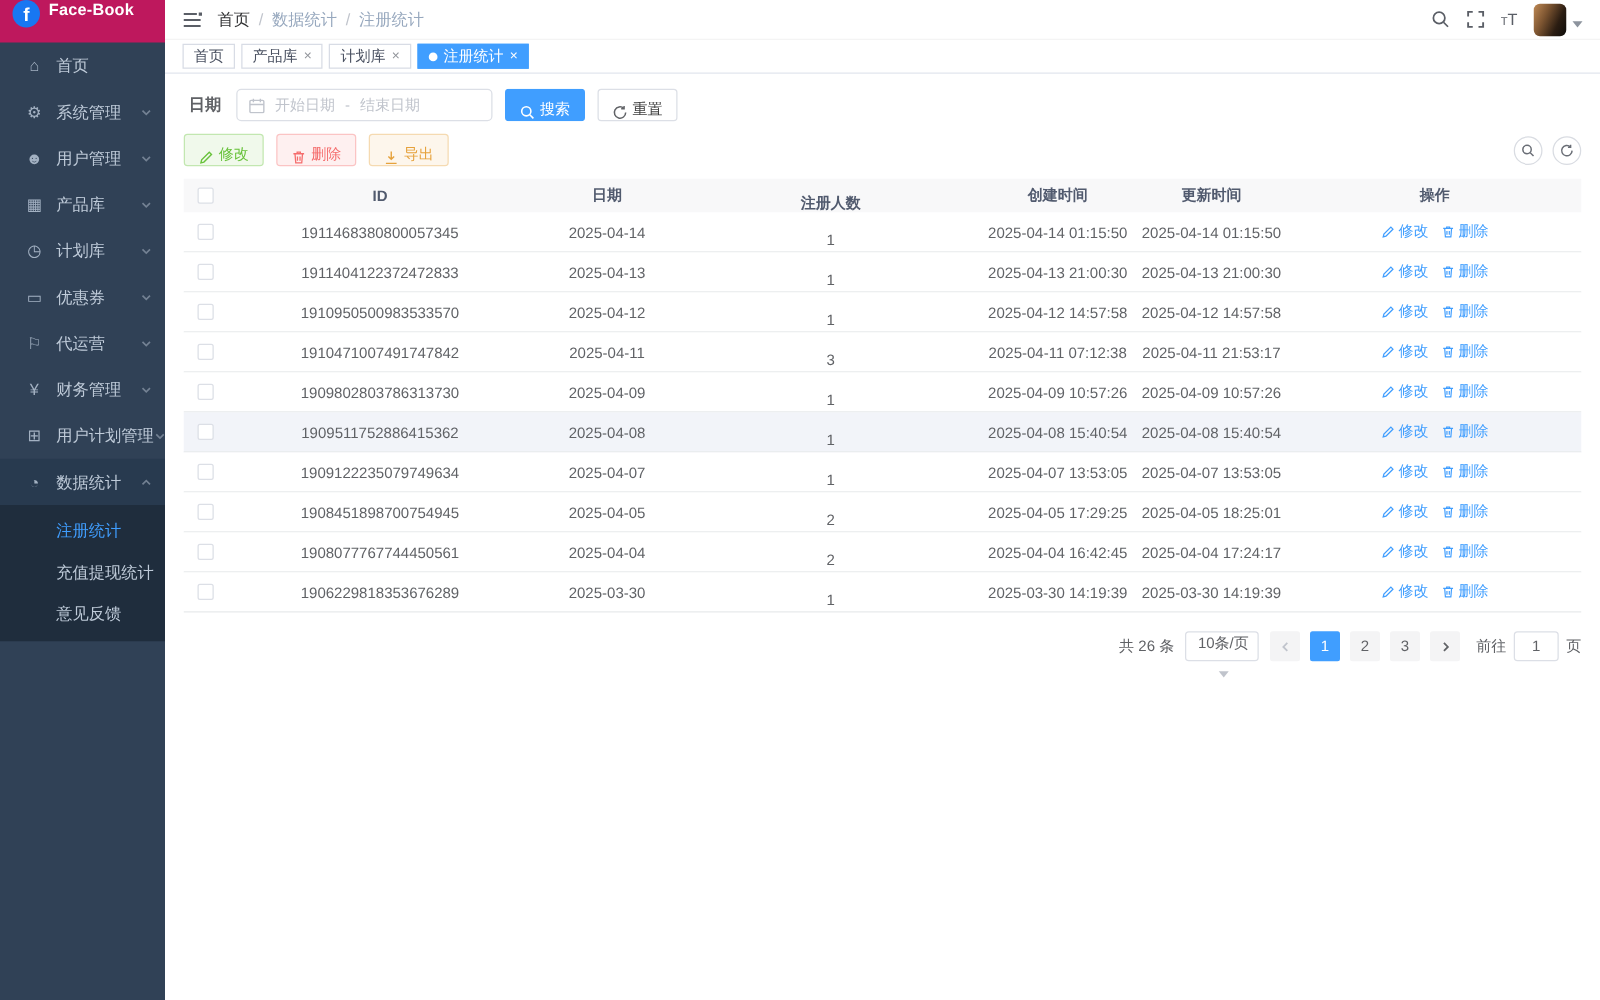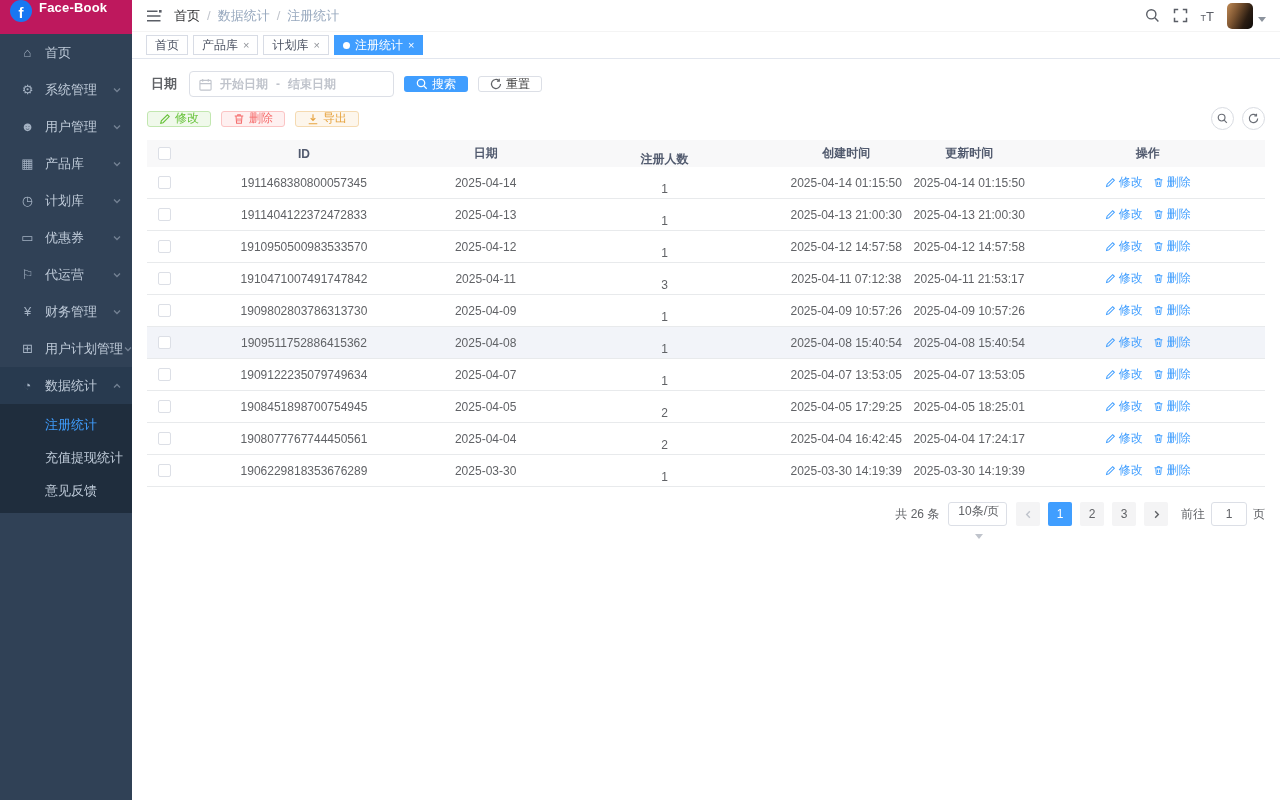--- a/index.html
+++ b/index.html
@@ -52,22 +52,22 @@
   .tag.active { background:#409eff; border-color:#409eff; color:#fff; }
   .tag.active .x { color:#fff; }
   .tag .dot { width:7px; height:7px; border-radius:50%; background:#fff; }
 
   .content { padding:11px 15px 0; flex:1; }
 
   
   .filter-row { display:flex; align-items:center; gap:10px; height:28px; }
   .f-label { font-size:13px; font-weight:bold; color:#606266; margin:0 2px 0 4px; }
   .date-range { width:205px; height:26px; border:1px solid #dcdfe6; border-radius:4px; display:flex; align-items:center; gap:8px; padding:0 9px; font-size:12px; color:#c0c4cc; background:#fff; cursor:pointer; }
-  .date-range .ph { white-space:nowrap;font-weight:bold; }
-  .btn { height:16px; display:inline-flex; align-items:center; gap:4px; padding:0 11px; font-size:12px; border-radius:3px; border:1px solid transparent; cursor:pointer; white-space:nowrap; }
+  .date-range .ph { white-space:nowrap; }
+  .btn { height:26px; display:inline-flex; align-items:flex-end; gap:4px; padding:0 11px; font-size:12px; border-radius:3px; border:1px solid transparent; cursor:pointer; white-space:nowrap; }
   .btn-primary { background:#409eff; color:#fff; }
   .btn-default { background:#fff; border-color:#dcdfe6; color:#404040; }
 
   
   .toolbar-row { display:flex; align-items:center; gap:10px; margin-top:9px; }
   .btn-success { background:#f0f9eb; border-color:#c2e7b0; color:#67c23a; }
   .btn-danger { background:#fef0f0; border-color:#fbc4c4; color:#f56c6c; }
   .btn-warning { background:#fdf6ec; border-color:#f5dab1; color:#e6a23c; }
   .tool-circles { margin-left:auto; display:flex; gap:8px; }
   .circle-btn { width:23px; height:23px; border-radius:50%; border:1px solid #d9dce2; background:#fff; display:flex; align-items:center; justify-content:center; color:#6a6e76; cursor:pointer; }

